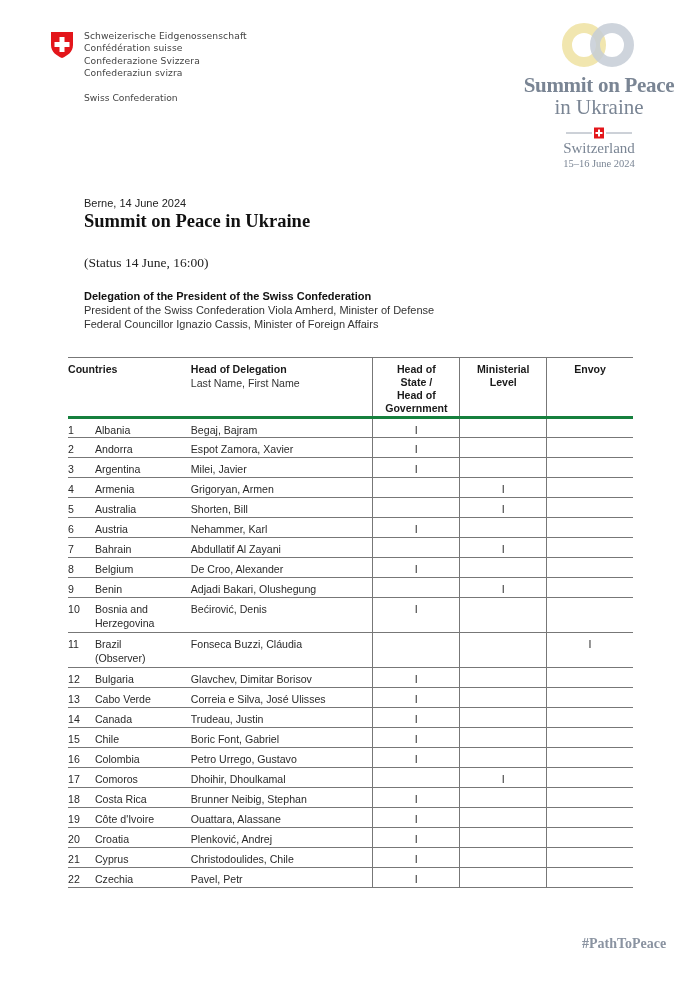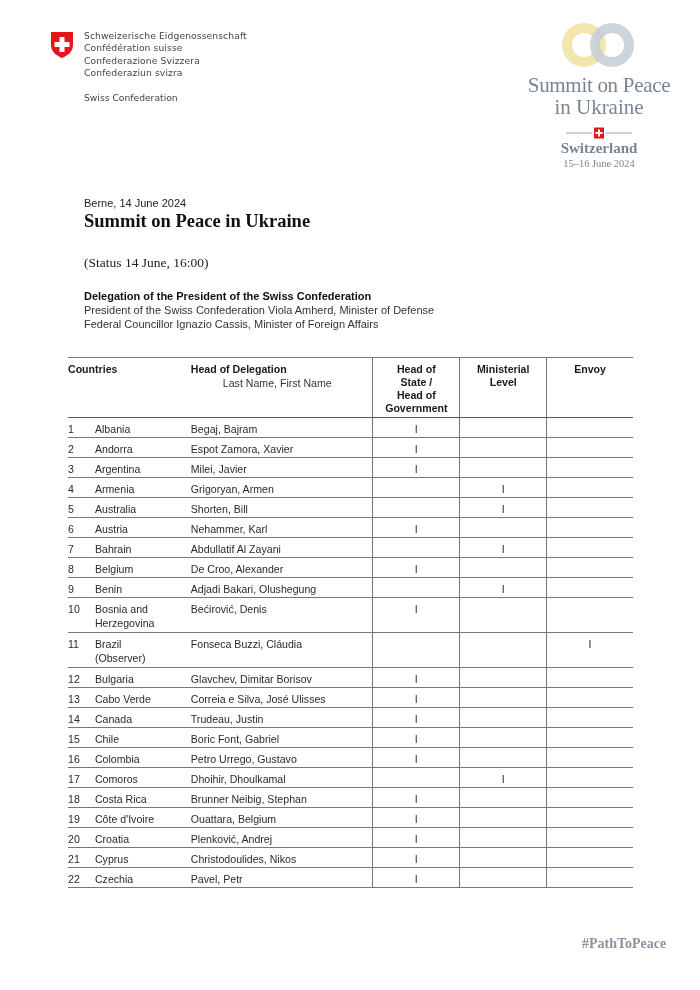--- a/index.html
+++ b/index.html
@@ -4,35 +4,35 @@
 <style>
   html, body { margin:0; padding:0; background:#ffffff; }
   body { width:700px; height:990px; position:relative; overflow:hidden; font-family:"Liberation Sans", sans-serif; color:#1a1a1a; }
   .abs { position:absolute;margin-left:16px; }
   .fed-text { left:68px; top:30px; font-family:"DejaVu Sans", sans-serif; font-size:9.2px; line-height:12.4px; color:#444; letter-spacing:0.1px; }
   .fed-text div { white-space:nowrap; }
   .fed-swiss { left:68px; top:92px; font-family:"DejaVu Sans", sans-serif; font-size:9.2px; color:#444; }
   .coat { left:34px; top:31px; width:24px; height:28px; }
   .logo-rings { left:545px; top:22px; width:76px; height:46px; }
   .logo-title { left:490px; top:74px; width:186px; text-align:center; font-family:"Liberation Serif", serif; color:#7a8594; font-size:21px; line-height:22px; }
-  .logo-title .l1 { font-weight:normal; letter-spacing:-0.3px; }
+  .logo-title .l1 { font-weight:bold; letter-spacing:-0.3px; }
   .logo-divider { left:550px; top:125px; width:66px; height:12px; }
-  .logo-country { left:490px; top:140px; width:186px; text-align:center; font-family:"Liberation Serif", serif; font-weight:bold; color:#7a8594; font-size:15px; }
+  .logo-country { left:490px; top:140px; width:186px; text-align:center; font-family:"Liberation Serif", serif; font-weight:normal; color:#7a8594; font-size:15px; }
   .logo-dates { left:490px; top:158px; width:186px; text-align:center; font-family:"Liberation Serif", serif; color:#7a8594; font-size:10.5px; }
   .place-date { left:68px; top:197px; font-size:11px; color:#222; }
   .main-title { left:68px; top:211px; font-family:"Liberation Serif", serif; font-weight:bold; font-size:18.5px; line-height:21px; color:#111; }
   .status { left:68px; top:255px; font-family:"Liberation Serif", serif; font-size:13.5px; color:#222; }
   .deleg-head { left:68px; top:290px; font-size:11px; font-weight:bold; color:#111; }
   .deleg-line { left:68px; font-size:11px; color:#333; }
   table.ptab { position:absolute; left:68px; top:357px; width:565px; border-collapse:collapse; font-size:10.6px; }
   table.ptab th, table.ptab td { border-bottom:1px solid #777; padding:0; vertical-align:top; }
-  table.ptab thead tr th { border-top:1px solid #777; border-bottom:1px solid #15803d; }
+  table.ptab thead tr th { border-top:1px solid #777; border-bottom:3px solid #15803d; }
   table.ptab th { font-weight:bold; text-align:left; padding-top:5px; font-size:10.6px; }
   table.ptab th.c { text-align:center; line-height:13px; }
-  .sub { font-weight:normal; display:block; margin-top:2px; color:#333;margin-left:32px; }
+  .sub { font-weight:normal; display:block; margin-top:2px; color:#333; }
   .num { width:27px; padding-left:0; }
   .country { width:96px; }
   .hod { width:182px; }
   .col3, .col4, .col5 { border-left:1px solid #777; text-align:center; }
   .col3 { width:86px; }
   .col4 { width:86px; }
   .col5 { width:86px; }
   table.ptab td { height:20px; padding-top:5px; box-sizing:border-box; color:#2a2a2a; }
   table.ptab tr.tall td { height:35px; line-height:14px; padding-top:4px;margin-top:14px; }
   .hashtag { left:566px; top:936px; font-family:"Liberation Serif", serif; font-weight:bold; font-size:14px; color:#8a93a1; }
@@ -309,21 +309,21 @@
         <td class="col3">I</td>
         <td class="col4"></td>
         <td class="col5"></td>
       </tr>
       <tr>
         <td class="num">19</td>
         <td class="country">
           <div>Côte d'Ivoire</div>
           <div></div>
         </td>
-        <td class="hod">Ouattara, Belgium</td>
+        <td class="hod">Ouattara, Alassane</td>
         <td class="col3">I</td>
         <td class="col4"></td>
         <td class="col5"></td>
       </tr>
       <tr>
         <td class="num">20</td>
         <td class="country">
           <div>Croatia</div>
           <div></div>
         </td>
@@ -331,21 +331,21 @@
         <td class="col3">I</td>
         <td class="col4"></td>
         <td class="col5"></td>
       </tr>
       <tr>
         <td class="num">21</td>
         <td class="country">
           <div>Cyprus</div>
           <div></div>
         </td>
-        <td class="hod">Christodoulides, Nikos</td>
+        <td class="hod">Christodoulides, Chile</td>
         <td class="col3">I</td>
         <td class="col4"></td>
         <td class="col5"></td>
       </tr>
       <tr>
         <td class="num">22</td>
         <td class="country">
           <div>Czechia</div>
           <div></div>
         </td>

